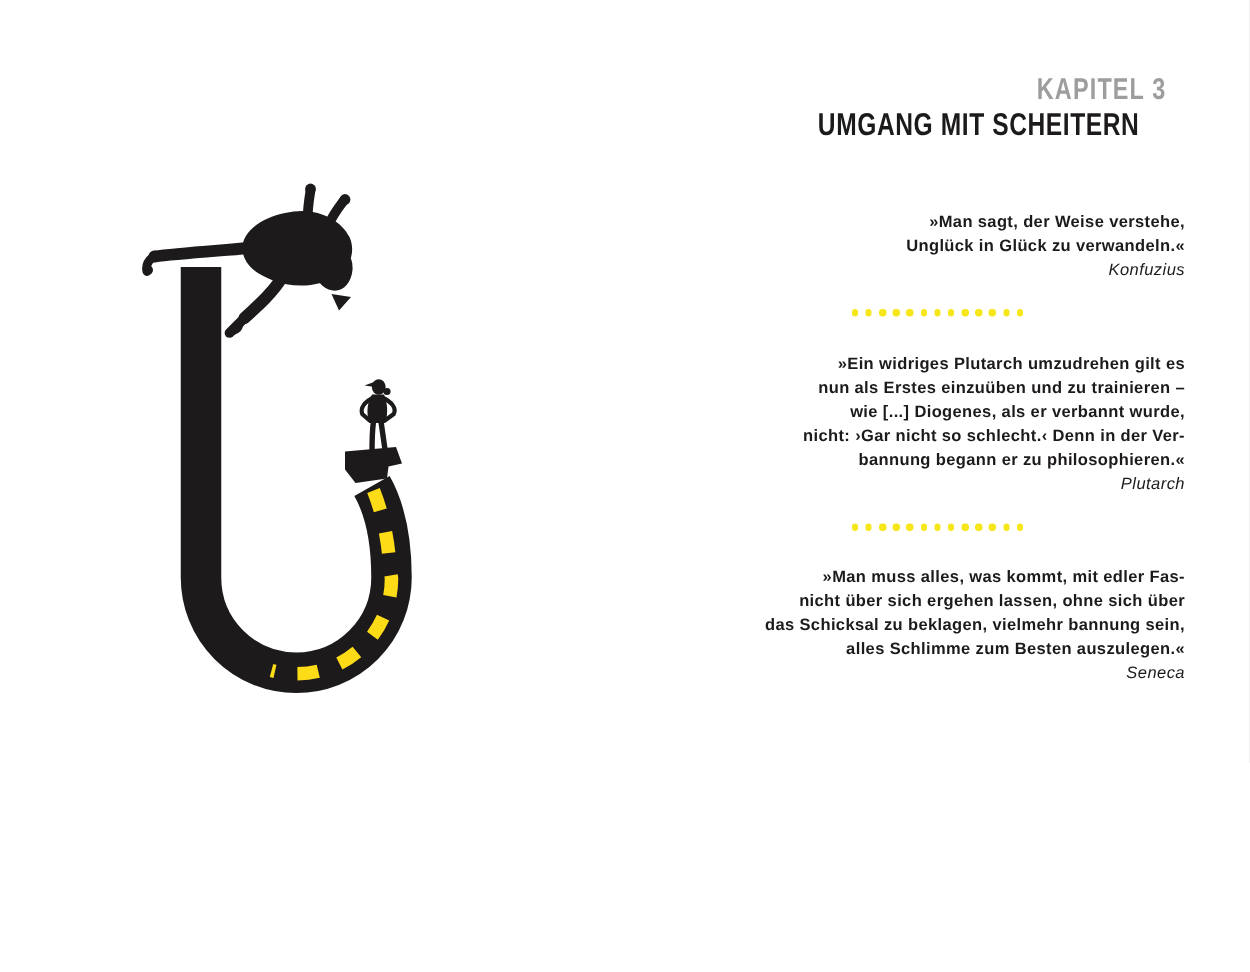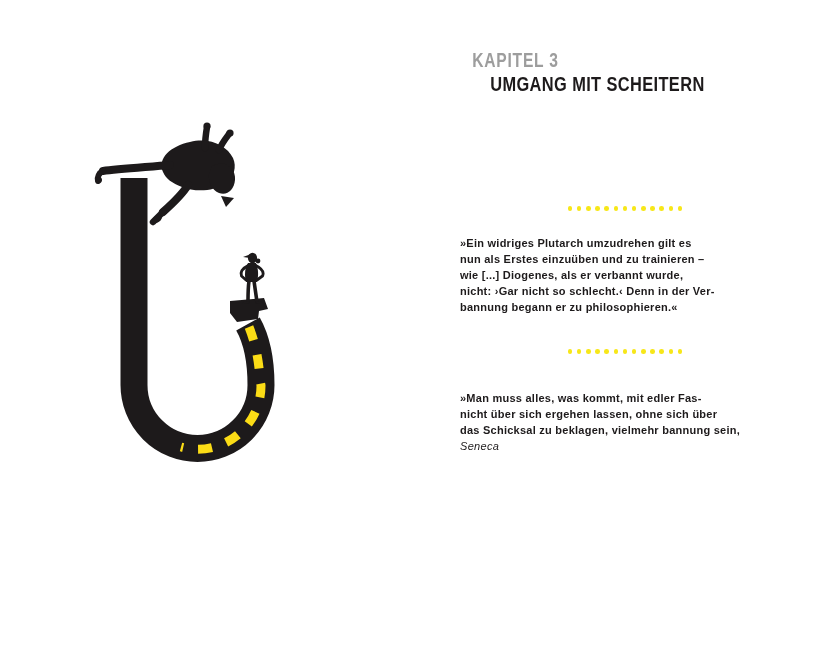--- a/index.html
+++ b/index.html
@@ -20,21 +20,21 @@
   }
   .illustration{
     position:absolute;left:0;top:0;
   }
   .road-stroke{stroke:var(--ink);fill:none;}
   .ink-fill{fill:var(--ink);}
   .limb{stroke:var(--ink);fill:none;stroke-linecap:round;}
   .dashline{stroke:var(--dash);fill:none;}
   .right-col-block{
     position:absolute;left:460px;width:330px;
-    text-align:left;color:var(--ink);
+    text-align:right;color:var(--ink);
   }
   .kapitel-label{
     top:50px;
     font-weight:bold;font-size:20px;line-height:20px;
     letter-spacing:1px;color:var(--gray);
   }
   .kapitel-label .squeeze, .chapter-title .squeeze{
     display:inline-block;transform:scaleX(0.78);transform-origin:50% 50%;
     white-space:nowrap;
   }
@@ -46,21 +46,21 @@
   .quote .quote-line{
     font-weight:bold;font-size:11px;line-height:16px;
     letter-spacing:0.25px;white-space:nowrap;
   }
   .quote .quote-author{
     font-style:italic;font-weight:normal;font-size:11px;line-height:16px;
     letter-spacing:0.3px;
   }
   .quote-1{top:140px;}
   .quote-2{top:235px;}
-  .quote-3{top:390px;}
+  .quote-3{top:377px;}
   .divider{display:flex;justify-content:center;align-items:center;}
   .divider-1{top:206px;}
   .divider-2{top:349px;}
   .dot{
     width:4.6px;height:4.6px;border-radius:50%;
     background:var(--dot);
     margin:0 2.3px;display:inline-block;flex:0 0 auto;
   }
 </style>
 </head>
@@ -118,20 +118,25 @@
   </svg>
 
   <div class="right-col-block kapitel-label">
     <span class="squeeze">KAPITEL 3</span>
   </div>
 
   <div class="right-col-block chapter-title">
     <span class="squeeze">UMGANG MIT SCHEITERN</span>
   </div>
 
+  <div class="right-col-block quote quote-1">
+    <div class="quote-line">»Man sagt, der Weise verstehe,</div>
+    <div class="quote-line">Unglück in Glück zu verwandeln.«</div>
+    <div class="quote-author">Konfuzius</div>
+  </div>
 
   <div class="right-col-block divider divider-1">
       <span class="dot"></span>
       <span class="dot"></span>
       <span class="dot"></span>
       <span class="dot"></span>
       <span class="dot"></span>
       <span class="dot"></span>
       <span class="dot"></span>
       <span class="dot"></span>
@@ -141,20 +146,21 @@
       <span class="dot"></span>
       <span class="dot"></span>
     </div>
 
   <div class="right-col-block quote quote-2">
     <div class="quote-line">»Ein widriges Plutarch umzudrehen gilt es</div>
     <div class="quote-line">nun als Erstes einzuüben und zu trainieren –</div>
     <div class="quote-line">wie [...] Diogenes, als er verbannt wurde,</div>
     <div class="quote-line">nicht: ›Gar nicht so schlecht.‹ Denn in der Ver-</div>
     <div class="quote-line">bannung begann er zu philosophieren.«</div>
+    <div class="quote-author">Plutarch</div>
   </div>
 
   <div class="right-col-block divider divider-2">
       <span class="dot"></span>
       <span class="dot"></span>
       <span class="dot"></span>
       <span class="dot"></span>
       <span class="dot"></span>
       <span class="dot"></span>
       <span class="dot"></span>
@@ -163,16 +169,17 @@
       <span class="dot"></span>
       <span class="dot"></span>
       <span class="dot"></span>
       <span class="dot"></span>
     </div>
 
   <div class="right-col-block quote quote-3">
     <div class="quote-line">»Man muss alles, was kommt, mit edler Fas-</div>
     <div class="quote-line">nicht über sich ergehen lassen, ohne sich über</div>
     <div class="quote-line">das Schicksal zu beklagen, vielmehr bannung sein,</div>
+    <div class="quote-line">alles Schlimme zum Besten auszulegen.«</div>
     <div class="quote-author">Seneca</div>
   </div>
 
 </div>
 
 </body></html>

